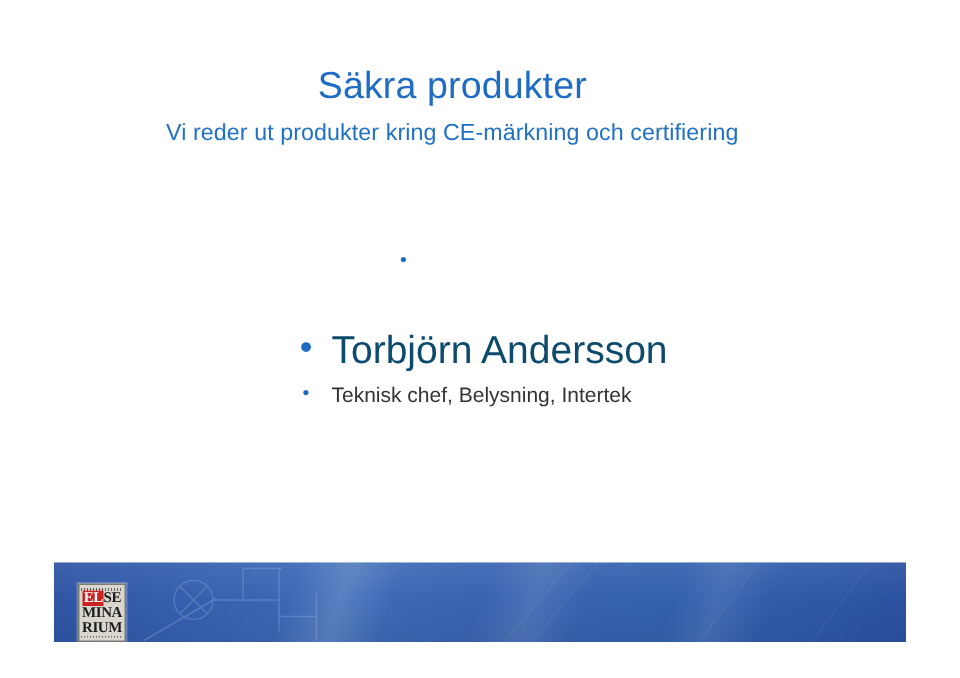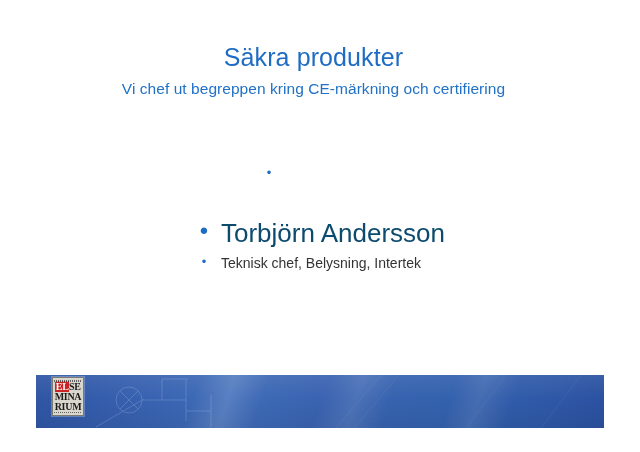--- a/index.html
+++ b/index.html
@@ -18,21 +18,21 @@
     position: relative;
     width: 640px;
     height: 452px;
     background: #ffffff;
     overflow: hidden;
   }
 
   
   .title-block {
     position: absolute;
-    left: 16px;
+    left: 4px;
     top: 42px;
     width: 595px;
     text-align: center;
   }
   .slide-title {
     font-size: 25px;
     line-height: 30px;
     color: #1f6cc4;
     font-weight: normal;
     letter-spacing: 0.1px;
@@ -158,21 +158,21 @@
     width: 568px;
     height: 53px;
     opacity: 0.5;
     pointer-events: none;
   }
 
   
   .logo {
     position: absolute;
     left: 16px;
-    top: 2px;
+    top: 14px;
     width: 32px;
     height: 39px;
     background: #d9d6cd;
     border: 1px solid #7a7a72;
     box-sizing: border-box;
     padding: 2px 1px;
     display: flex;
     flex-direction: column;
     justify-content: center;
     align-items: center;
@@ -200,21 +200,21 @@
     opacity: 0.8;
   }
 </style>
 </head>
 <body>
 
 <div id="slide">
 
   <div class="title-block">
     <div class="slide-title">Säkra produkter</div>
-    <div class="slide-subtitle">Vi chef ut begreppen kring CE-märkning och certifiering</div>
+    <div class="slide-subtitle">Vi reder ut produkter kring CE-märkning och certifiering</div>
   </div>
 
   <div class="body-block">
 
     <div class="bullet-row row-date">
       <span class="marker">•</span>
     </div>
 
     <div class="bullet-row row-name">
       <span class="marker">•</span>

